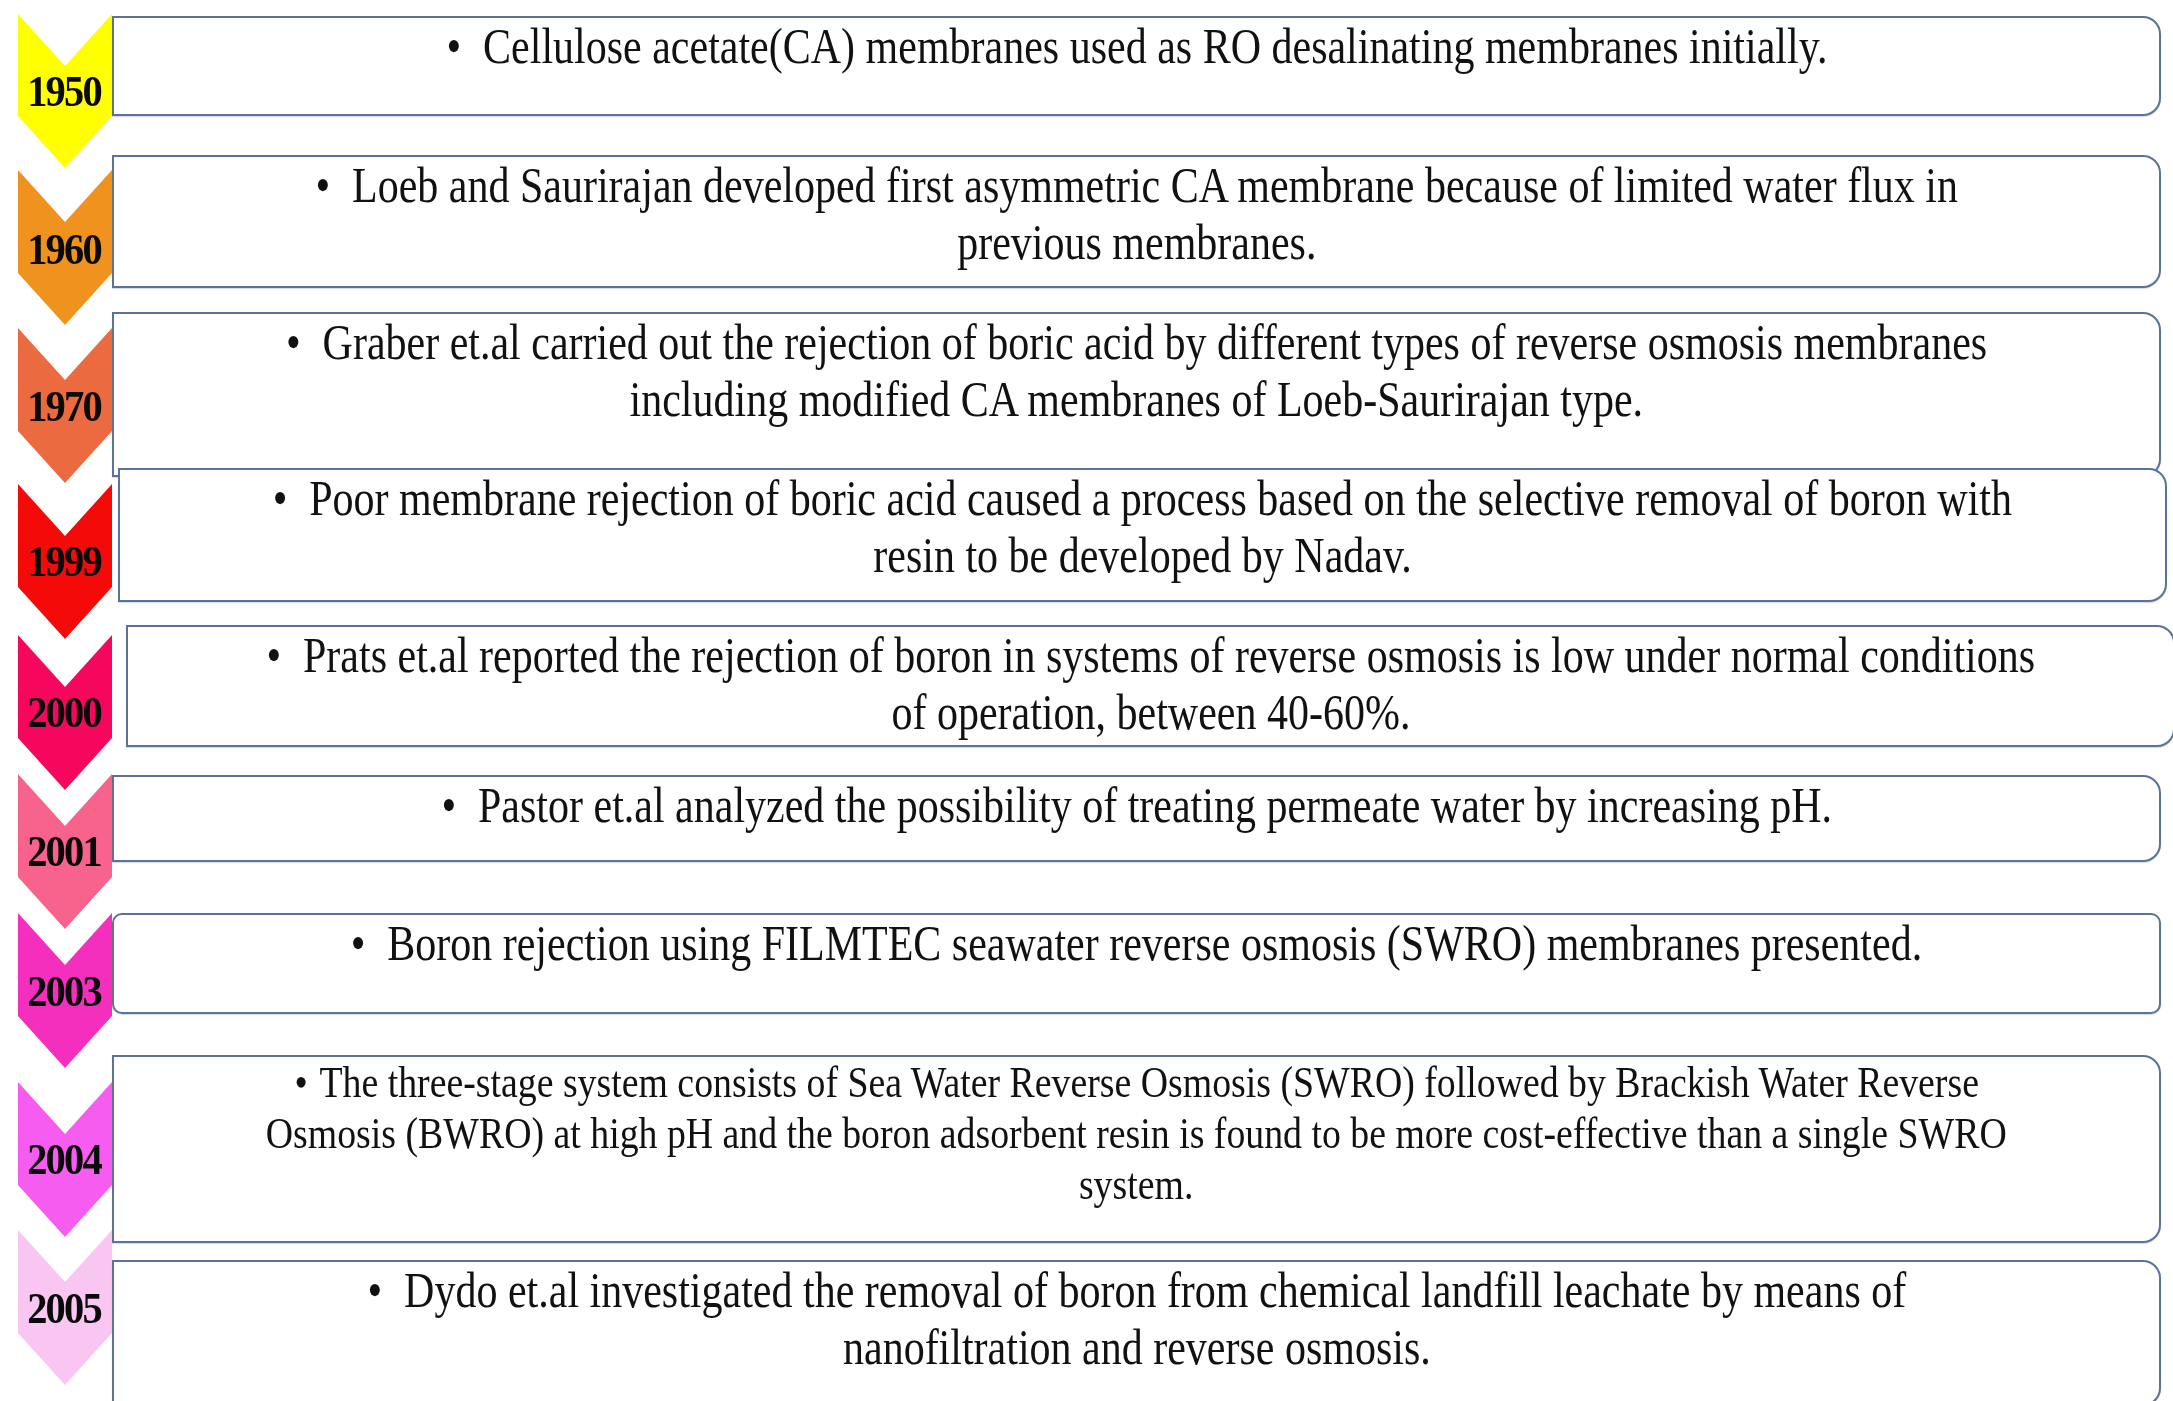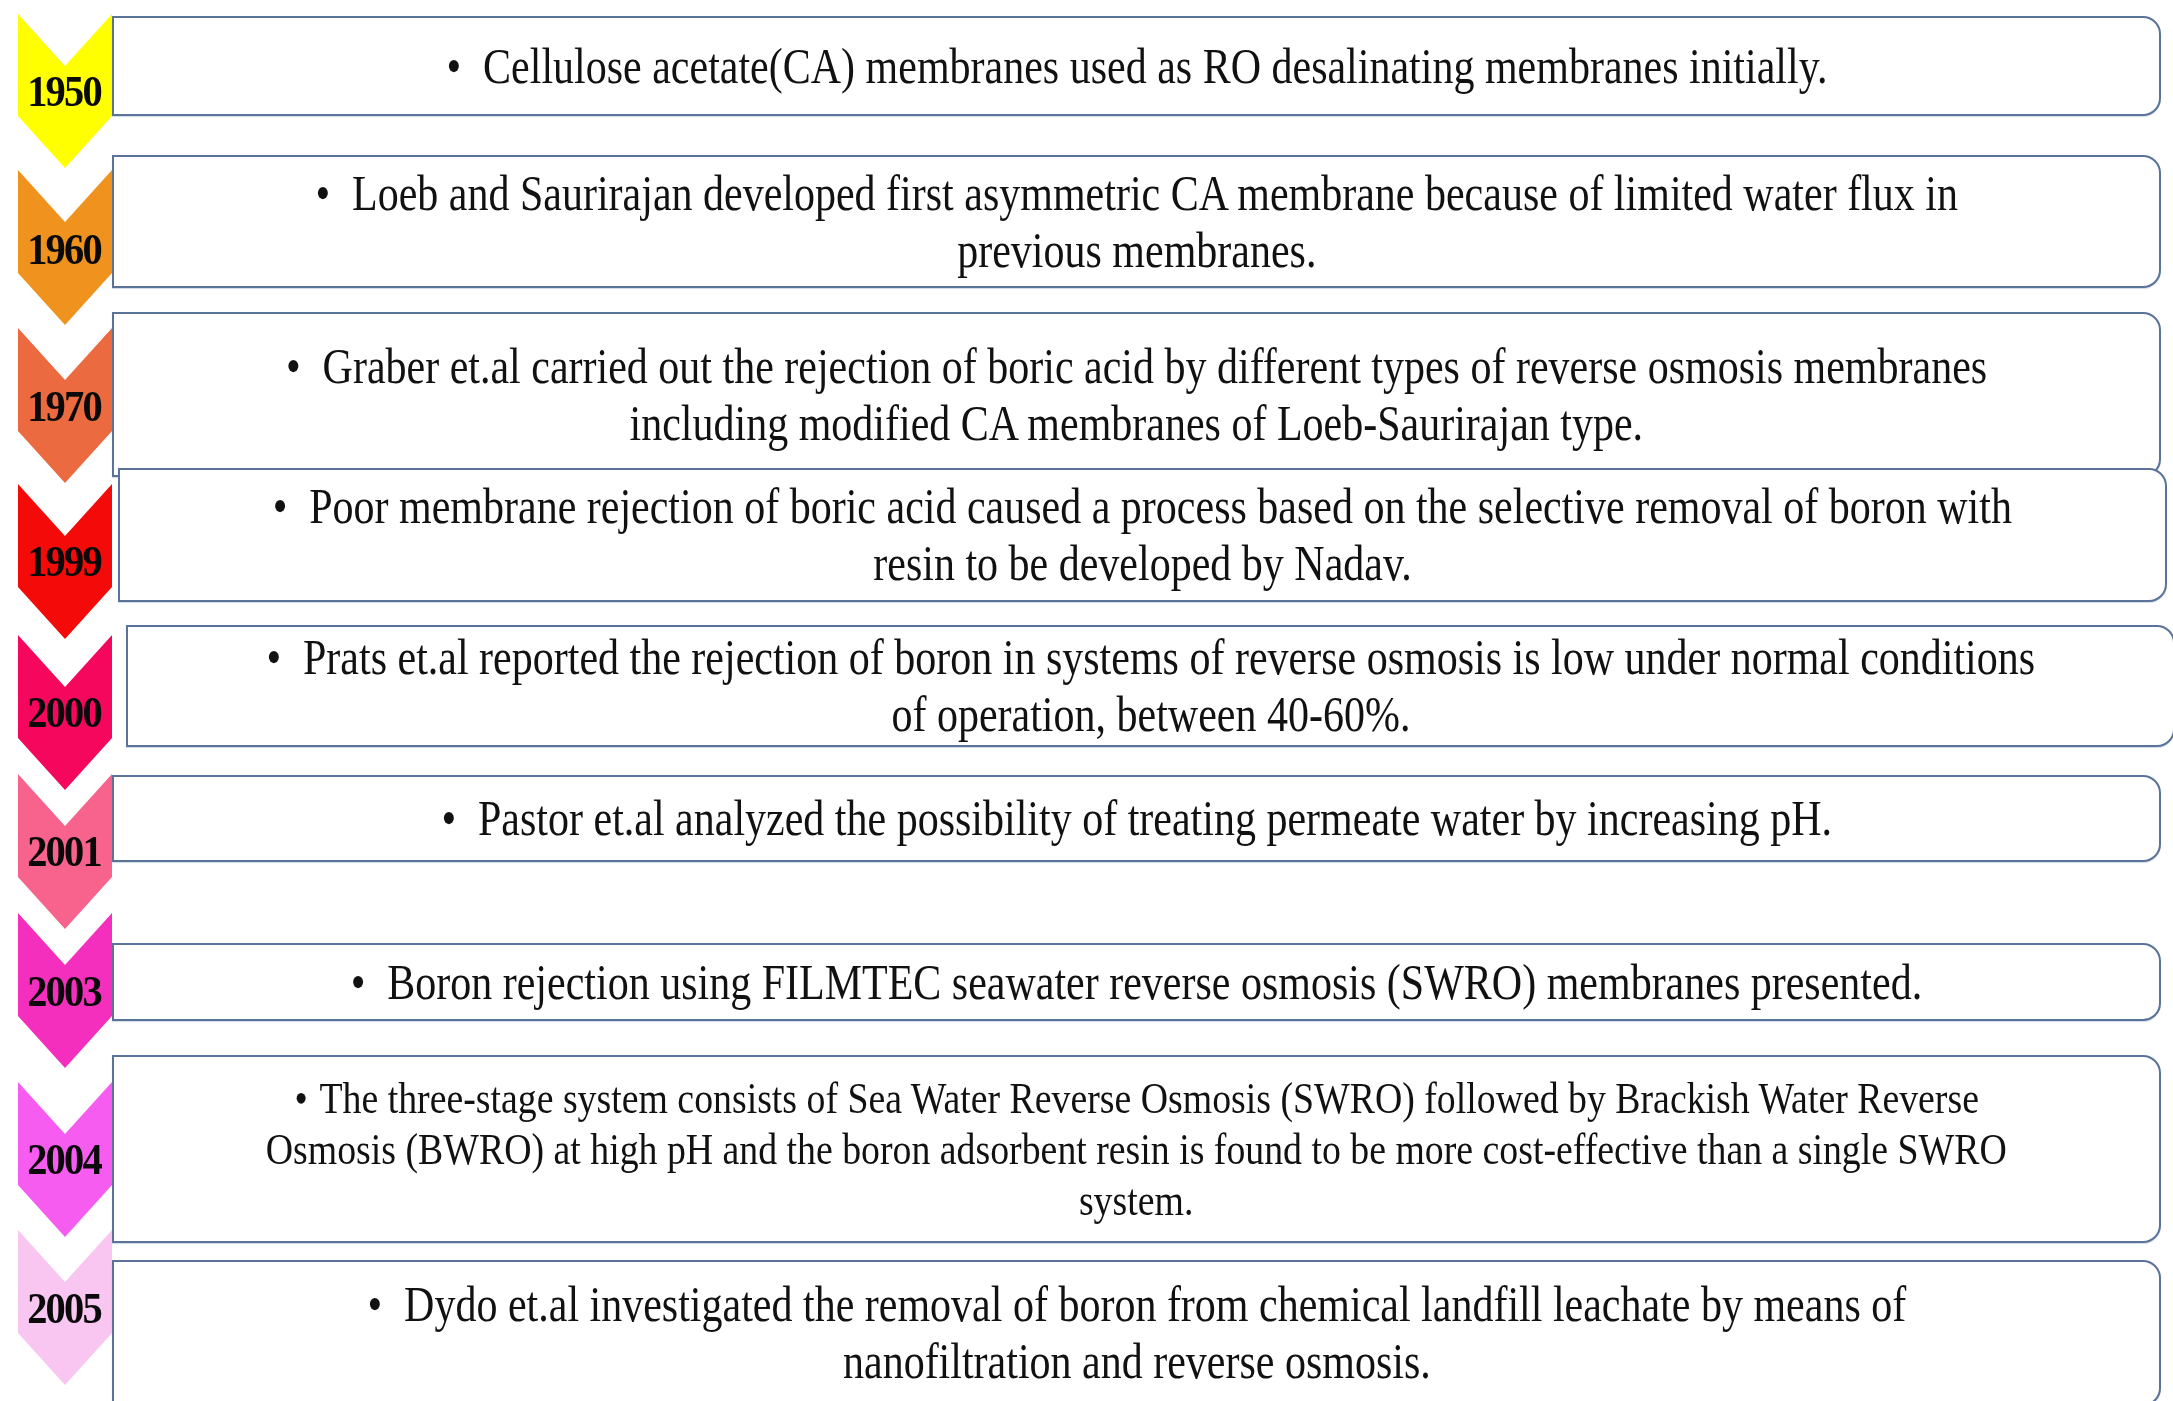--- a/index.html
+++ b/index.html
@@ -56,21 +56,21 @@
     box-shadow: 0 1px 1px rgba(120,150,190,0.35);
   }
   .box-text {
     position: absolute;
     left: 0;
     top: 0;
     width: 100%;
     height: 100%;
     display: flex;
     flex-direction: column;
-    justify-content: center;
+    justify-content: flex-start;
     align-items: center;
   }
   .line {
     white-space: nowrap;
     font-size: 50px;
     line-height: 57px;
     transform: scaleX(0.84);
     transform-origin: center;
     color: #111;
   }
@@ -174,21 +174,21 @@
   </div>
 </div>
 
 <div class="row">
   <div class="chevron" style="top:913px;height:155px;">
     <svg viewBox="0 0 94 155" preserveAspectRatio="none">
         <polygon points="0,0 47,52 94,0 94,103 47,155 0,103" fill="#f52fbd"></polygon>
       </svg>
   </div>
   <div class="year" style="top:970px;">2003</div>
-  <div class="box" style="top:943px;height:78px;">
+  <div class="box" style="top:913px;height:101px;border-radius:10px;">
     <div class="box-text">
       <div class="line"><span class="bullet">•</span><span>Boron rejection using FILMTEC seawater reverse osmosis (SWRO) membranes presented.</span></div>
     </div>
   </div>
 </div>
 
 <div class="row">
   <div class="chevron" style="top:1082px;height:155px;">
     <svg viewBox="0 0 94 155" preserveAspectRatio="none">
         <polygon points="0,0 47,52 94,0 94,103 47,155 0,103" fill="#f65cef"></polygon>

